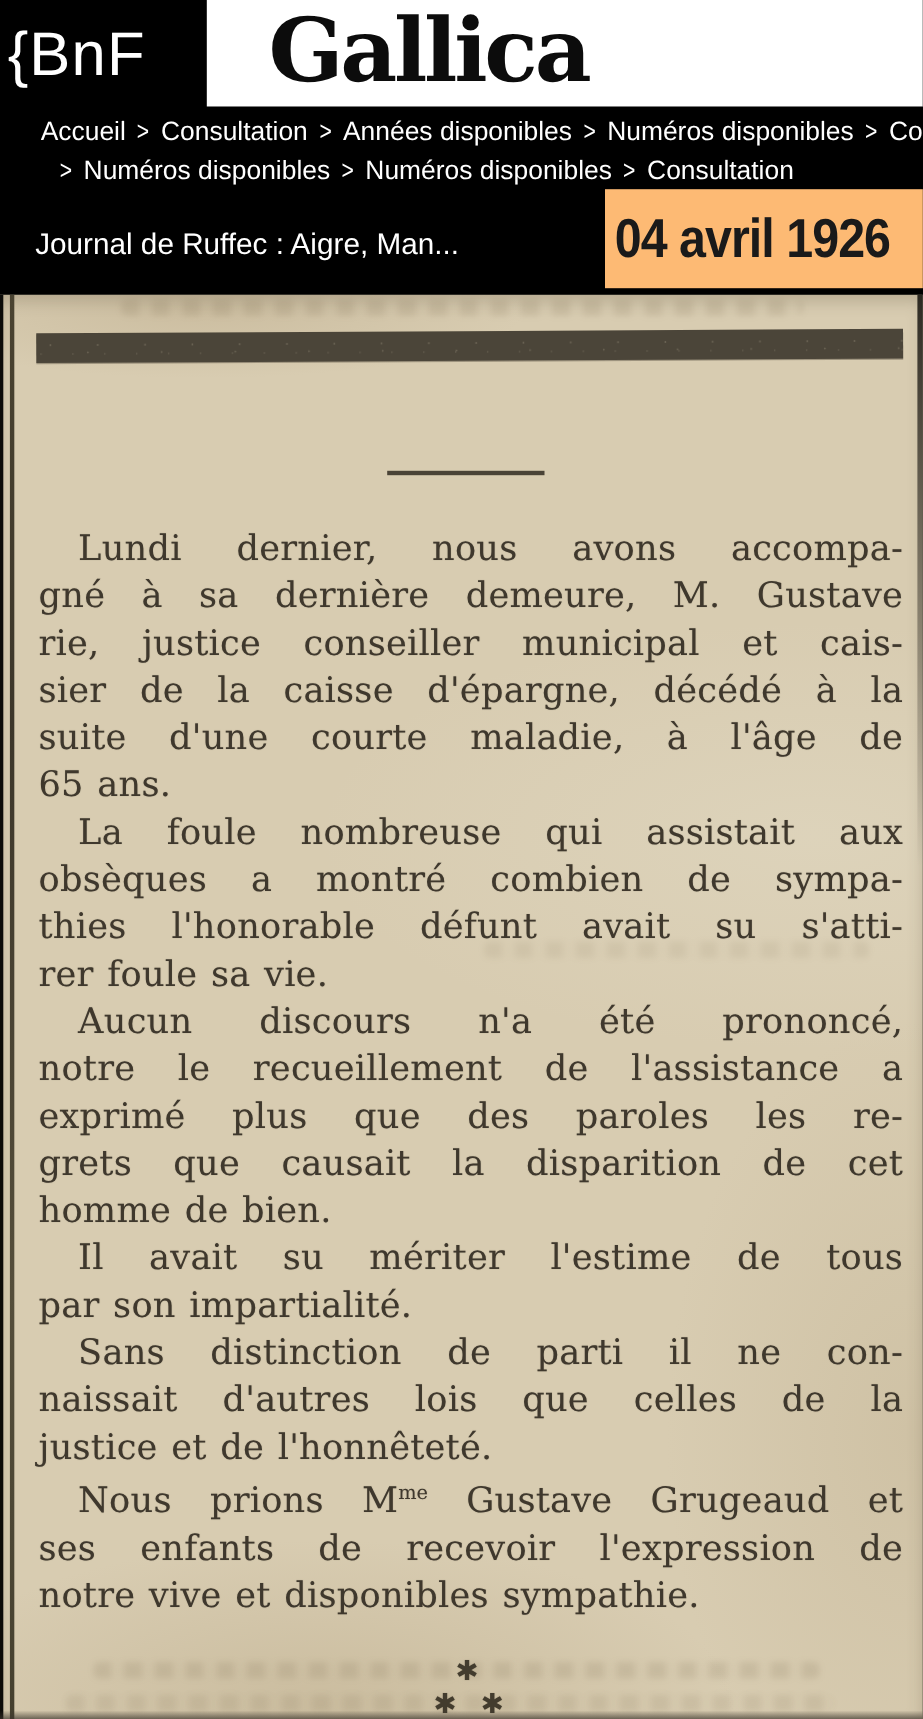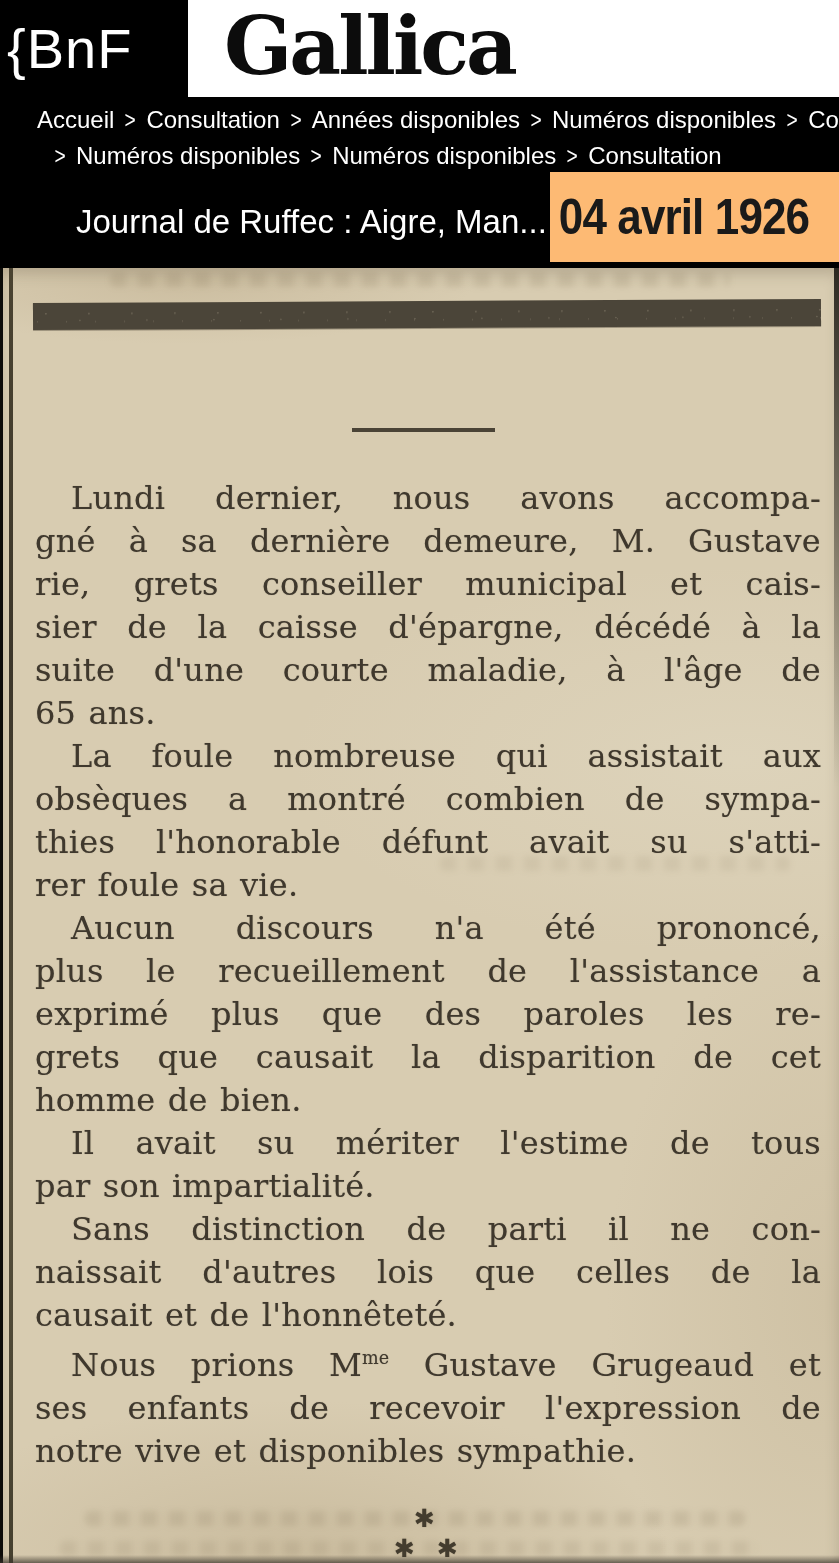--- a/index.html
+++ b/index.html
@@ -12,35 +12,35 @@
        font-family:"Liberation Sans",sans-serif;}
 
   
   #logo-row{position:absolute;top:0;left:0;width:839px;height:97px;background:var(--chrome-bg);}
   #bnf-box{position:absolute;left:0;top:0;width:188px;height:97px;background:var(--chrome-bg);
            display:flex;align-items:center;}
   #bnf-text{color:var(--chrome-text);font-size:56px;font-weight:500;letter-spacing:1px;
             padding-left:7px;line-height:97px;}
   #gallica-box{position:absolute;left:188px;top:0;width:651px;height:97px;background:var(--logo-box-bg);}
   #gallica-text{font-family:"DejaVu Serif",serif;font-weight:bold;font-size:80px;line-height:92px;
-                color:#0c0c0c;padding-left:36px;letter-spacing:-3px;}
+                color:#0c0c0c;padding-left:56px;letter-spacing:-3px;}
 
   
   #breadcrumb{position:absolute;top:97px;left:0;width:839px;height:81px;background:var(--chrome-bg);
               color:var(--chrome-text);font-size:24px;}
   .bc-line{position:absolute;white-space:nowrap;overflow:hidden;}
   #bc-line1{top:9px;left:37px;width:802px;}
   #bc-line2{top:45px;left:44px;width:795px;}
   .bc-sep{margin:0 9px;display:inline-block;transform:scale(.8,1);}
   .bc-item{cursor:pointer;margin-top:28px;}
 
   
   #doc-bar{position:absolute;top:178px;left:0;width:839px;height:90px;background:var(--chrome-bg);}
   #doc-title{position:absolute;left:0;top:0;width:515px;height:90px;color:var(--chrome-text);
-             font-size:33px;line-height:88px;padding-left:64px;white-space:nowrap;overflow:hidden;margin-left:12px;}
+             font-size:27px;line-height:88px;padding-left:32px;white-space:nowrap;overflow:hidden;}
   #date-box{position:absolute;left:550px;top:-6px;width:316px;height:90px;background:#fdba74;
             display:flex;align-items:center;}
   #date-text{color:var(--date-text);font-weight:700;font-size:50px;letter-spacing:-1px;
              transform:scaleX(.88);transform-origin:left center;padding-left:10px;white-space:nowrap;}
 
   
   #scan{position:absolute;top:268px;left:0;width:839px;height:1295px;background-color:var(--paper);
         background-image:
           radial-gradient(ellipse 420px 90px at 22% 1%, rgba(193,177,146,.55), transparent 70%),
           radial-gradient(ellipse 600px 260px at 88% 38%, rgba(226,218,196,.5), transparent 75%),
@@ -122,38 +122,38 @@
     <div class="ghost" id="ghost3"></div>
     <div class="ghost" id="ghost4"></div>
 
     <div id="deco-bar"></div>
 
     <div id="heading-underline"></div>
 
     <div id="article-lines">
         <div class="tline pfirst">Lundi dernier, nous avons accompa-</div>
         <div class="tline">gné à sa dernière demeure, M. Gustave</div>
-        <div class="tline">rie, grets conseiller municipal et cais-</div>
+        <div class="tline">rie, justice conseiller municipal et cais-</div>
         <div class="tline">sier de la caisse d'épargne, décédé à la</div>
         <div class="tline">suite d'une courte maladie, à l'âge de</div>
         <div class="tline plast">65 ans.</div>
         <div class="tline pfirst">La foule nombreuse qui assistait aux</div>
         <div class="tline">obsèques a montré combien de sympa-</div>
         <div class="tline">thies l'honorable défunt avait su s'atti-</div>
         <div class="tline plast">rer foule sa vie.</div>
         <div class="tline pfirst">Aucun discours n'a été prononcé,</div>
-        <div class="tline">plus le recueillement de l'assistance a</div>
+        <div class="tline">notre le recueillement de l'assistance a</div>
         <div class="tline">exprimé plus que des paroles les re-</div>
         <div class="tline">grets que causait la disparition de cet</div>
         <div class="tline plast">homme de bien.</div>
         <div class="tline pfirst">Il avait su mériter l'estime de tous</div>
         <div class="tline plast">par son impartialité.</div>
         <div class="tline pfirst">Sans distinction de parti il ne con-</div>
         <div class="tline">naissait d'autres lois que celles de la</div>
-        <div class="tline plast">causait et de l'honnêteté.</div>
+        <div class="tline plast">justice et de l'honnêteté.</div>
         <div class="tline pfirst">Nous prions M<sup>me</sup> Gustave Grugeaud et</div>
         <div class="tline">ses enfants de recevoir l'expression de</div>
         <div class="tline plast">notre vive et disponibles sympathie.</div>
       </div>
 
     <span class="ast" id="ast-top">✱</span>
     <span class="ast" id="ast-left">✱</span>
     <span class="ast" id="ast-right">✱</span>
 
     <div id="col-rule"></div>

